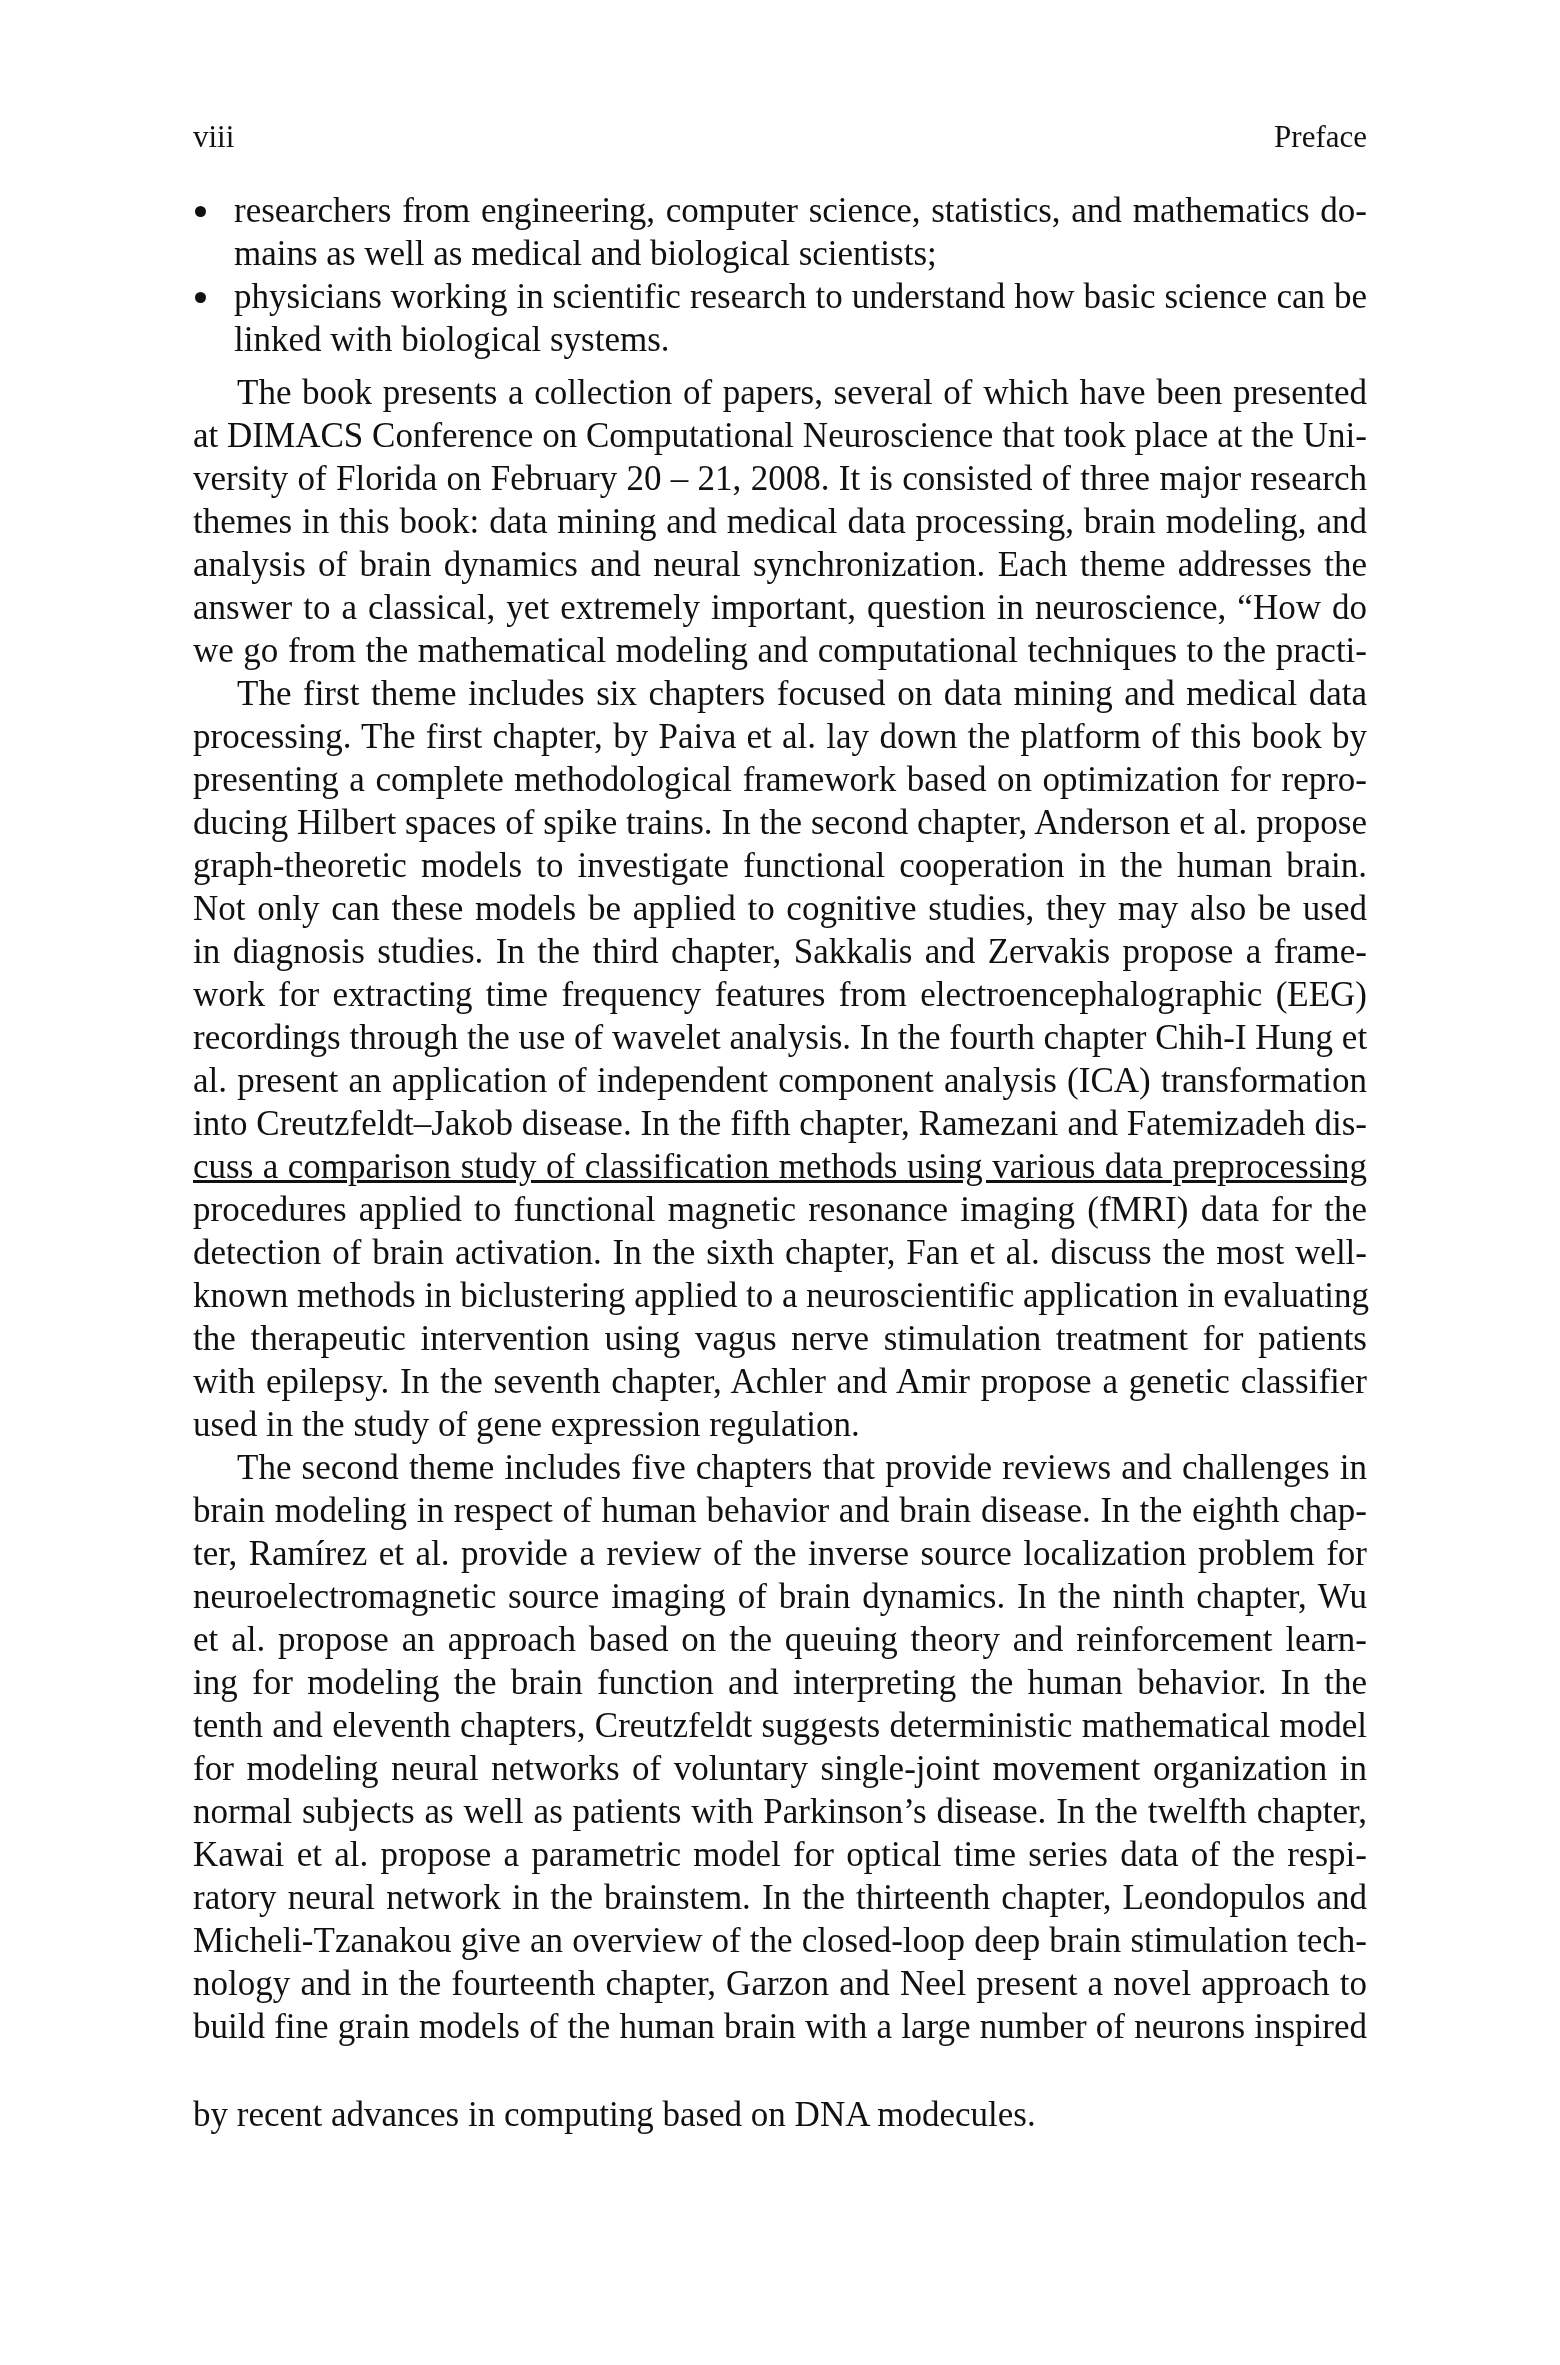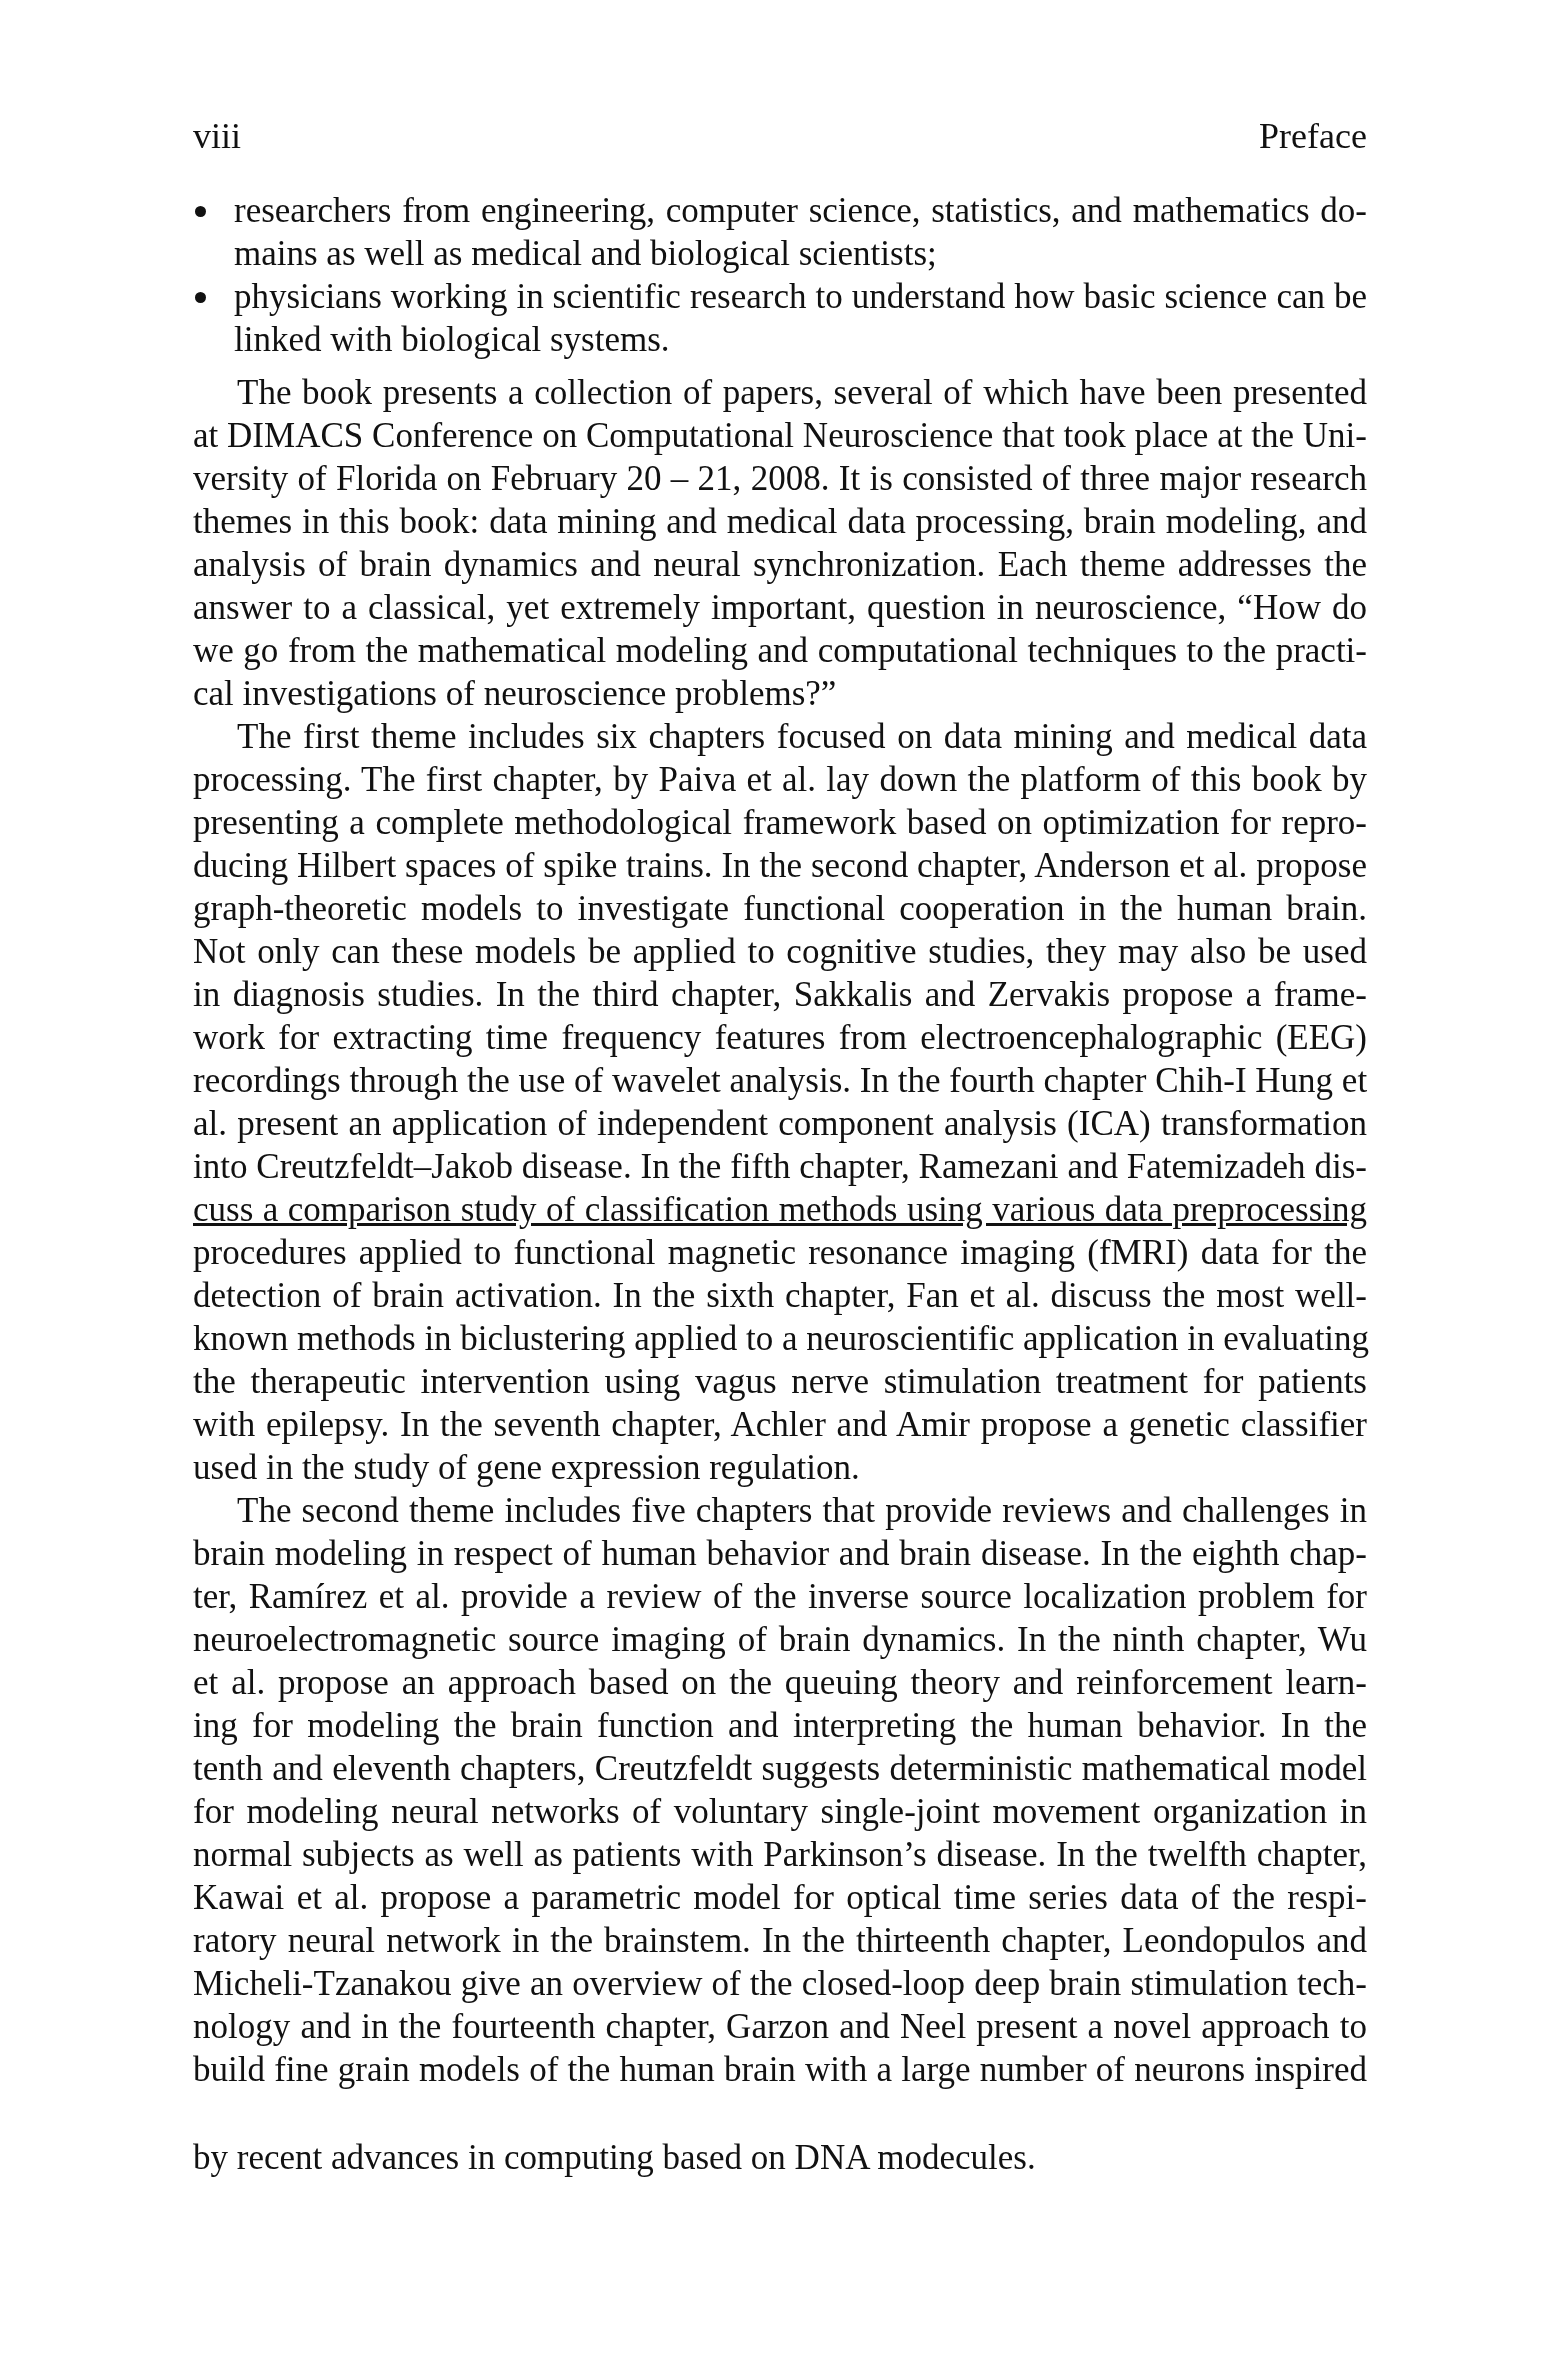--- a/index.html
+++ b/index.html
@@ -1,20 +1,20 @@
 <!DOCTYPE html>
 <html style="font-size:13.6px"><head>
 <meta charset="utf-8">
 <style>
   html, body { margin: 0; padding: 0; background: #ffffff; }
   body { width: 1560px; height: 2366px; position: relative; overflow: hidden;
          font-family: "Liberation Serif", "DejaVu Serif", serif; color: #111111; }
   .page { position: absolute; left: 193px; top: 0; width: 1174px; }
   .header { position: absolute; top: 118px; left: 0; width: 1174px; height: 37px;
-            font-size: 36px; line-height: 37px; }
+            font-size: 31px; line-height: 37px; }
   .header .folio { position: absolute; left: 0; top: 0; }
   .header .running { position: absolute; right: 0; top: 0; text-align: center; }
   .body { position: absolute; top: 189px; left: 0; width: 1174px; font-size: 35px; }
   .line { display: block; height: 43px; line-height: 43px; white-space: nowrap;
           text-align: justify; text-align-last: justify; }
   .line.last { text-align-last: left; }
   .bullet-item { position: relative; padding-left: 41px; }
   .bullet-item .dot { position: absolute; left: 1.7px; top: 17px; width: 11px; height: 11px;
                       border-radius: 50%; background: #111111; }
   .para { margin-top: 10.2px; }
@@ -46,21 +46,20 @@
     </div>
 
     <div class="para">
       <span class="line indent" style="white-space: normal;"><span style="white-space: nowrap; word-spacing: 0px;">The book presents a collection of papers, several of which have been presented</span></span>
       <span class="line" style="white-space: normal;"><span style="white-space: nowrap; word-spacing: 0px;">at DIMACS Conference on Computational Neuroscience that took place at the Uni-</span></span>
       <span class="line" style="white-space: normal;"><span style="white-space: nowrap; word-spacing: 0px;">versity of Florida on February 20 – 21, 2008. It is consisted of three major research</span></span>
       <span class="line" style="white-space: normal;"><span style="white-space: nowrap; word-spacing: 0px;">themes in this book: data mining and medical data processing, brain modeling, and</span></span>
       <span class="line" style="white-space: normal;"><span style="white-space: nowrap; word-spacing: 0px;">analysis of brain dynamics and neural synchronization. Each theme addresses the</span></span>
       <span class="line" style="white-space: normal;"><span style="white-space: nowrap; word-spacing: 0px;">answer to a classical, yet extremely important, question in neuroscience, “How do</span></span>
       <span class="line" style="white-space: normal;"><span style="white-space: nowrap; word-spacing: 0px;">we go from the mathematical modeling and computational techniques to the practi-</span></span>
-      <span class="line last" style="white-space: normal;"><span style="white-space: nowrap;">cal investigations of neuroscience problems?”</span></span>
     </div>
 
     <div class="para cont">
       <span class="line indent" style="white-space: normal;"><span style="white-space: nowrap; word-spacing: 0px;">The first theme includes six chapters focused on data mining and medical data</span></span>
       <span class="line" style="white-space: normal;"><span style="white-space: nowrap; word-spacing: 0px;">processing. The first chapter, by Paiva et al. lay down the platform of this book by</span></span>
       <span class="line" style="white-space: normal;"><span style="white-space: nowrap; word-spacing: 0px;">presenting a complete methodological framework based on optimization for repro-</span></span>
       <span class="line" style="white-space: normal;"><span style="white-space: nowrap; word-spacing: 0px;">ducing Hilbert spaces of spike trains. In the second chapter, Anderson et al. propose</span></span>
       <span class="line" style="white-space: normal;"><span style="white-space: nowrap; word-spacing: 0px;">graph-theoretic models to investigate functional cooperation in the human brain.</span></span>
       <span class="line" style="white-space: normal;"><span style="white-space: nowrap; word-spacing: 0px;">Not only can these models be applied to cognitive studies, they may also be used</span></span>
       <span class="line" style="white-space: normal;"><span style="white-space: nowrap; word-spacing: 0px;">in diagnosis studies. In the third chapter, Sakkalis and Zervakis propose a frame-</span></span>

